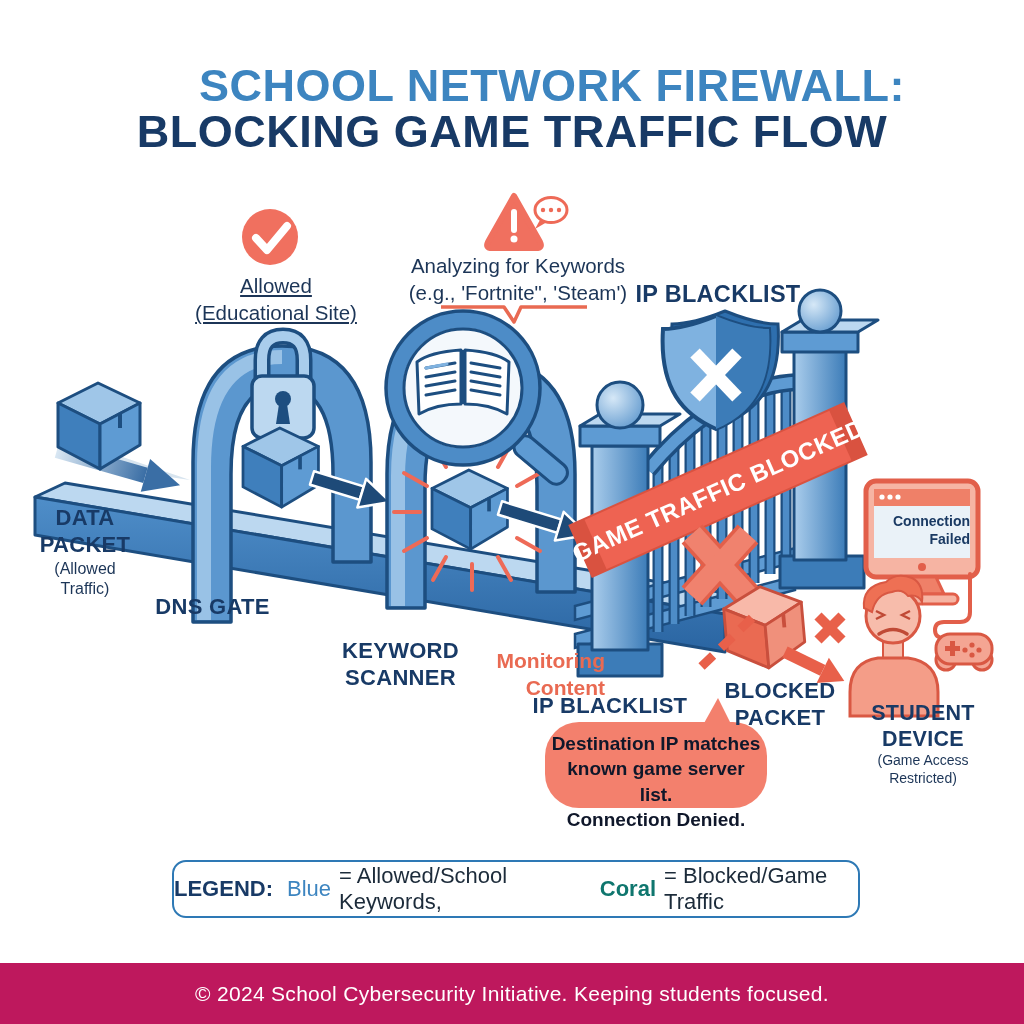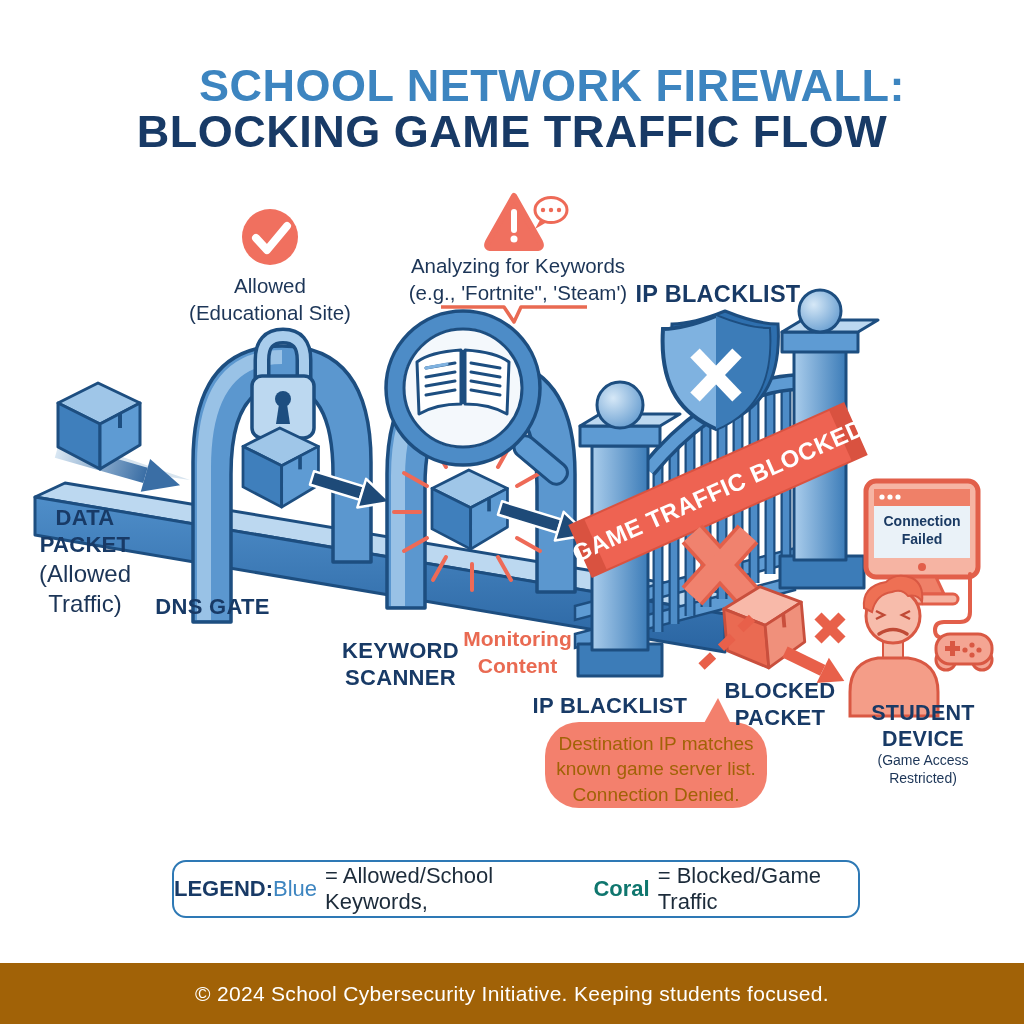--- a/index.html
+++ b/index.html
@@ -7,31 +7,31 @@
           font-family:"Liberation Sans", sans-serif;}
   .abs{position:absolute;}
   .pre{white-space:pre-line;}
   .ctr{text-align:center;}
   .title1{top:60px;left:8px;width:1024px;text-align:center;font-size:45px;font-weight:800;
           color:#3d85c0;letter-spacing:.5px;margin-left:32px;}
   .title2{top:106px;left:0;width:1024px;text-align:center;font-size:45px;font-weight:800;
           color:#183a66;letter-spacing:.5px;}
   .callout{font-size:20.5px;color:#1c3557;line-height:1.32;}
   .stage{font-size:22px;font-weight:800;color:#183a66;line-height:1.22;letter-spacing:.3px;}
-  .sub{font-size:24px;font-weight:400;color:#1c3557;line-height:1.25;}
+  .sub{font-size:16px;font-weight:400;color:#1c3557;line-height:1.25;}
   .coraltxt{color:#e96a52;font-weight:600;font-size:21px;line-height:1.3;}
-  .bubbletxt{color:#a16207;font-size:19px;font-weight:400;line-height:1.34;}
+  .bubbletxt{color:#0f172a;font-size:19px;font-weight:700;line-height:1.34;}
   .monitortxt{color:#1a3a63;font-size:14px;font-weight:700;line-height:1.3;}
   #legend{top:860px;left:172px;width:684px;height:54px;border:2.5px solid #2e79b5;
           border-radius:14px;background:#fff;display:flex;align-items:center;justify-content:center;
           font-size:22px;color:#1c2b3a;}
-  #legend .lg-label{font-weight:800;color:#183a66;}
+  #legend .lg-label{font-weight:800;color:#183a66;margin-right:14px;}
   #legend .lg-blue{font-weight:400;color:#3d85c0;margin-right:8px;}
   #legend .lg-coral{font-weight:700;color:#0f766e;margin:0 8px 0 26px;}
-  #footer{top:963px;left:0;width:1024px;height:61px;background:#a16207;display:flex;
+  #footer{top:963px;left:0;width:1024px;height:61px;background:#be185d;display:flex;
           align-items:center;justify-content:center;color:#fff;font-size:21px;font-weight:500;
           letter-spacing:.3px;}
   svg{position:absolute;top:0;left:0;}
 </style>
 </head>
 <body>
 
 <div id="canvas">
 
   <div class="abs title1">SCHOOL NETWORK FIREWALL:</div>
@@ -289,54 +289,54 @@
     <g>
       <ellipse cx="551" cy="210" rx="16" ry="12.5" fill="#ffffff" stroke="#ee6a57" stroke-width="3"></ellipse>
       <path d="M540,220 L535,229 L547,222 Z" fill="#ee6a57"></path>
       <circle cx="543" cy="210" r="2.2" fill="#ee6a57"></circle>
         <circle cx="551" cy="210" r="2.2" fill="#ee6a57"></circle>
       <circle cx="559" cy="210" r="2.2" fill="#ee6a57"></circle>
     </g>
     <path d="M441,307 L504,307 L514,322 L521,307 L587,307" fill="none" stroke="#e96a52" stroke-width="3.5" stroke-linejoin="round"></path>
   </svg>
 
-  <div class="abs callout pre ctr" style="top:272px;left:150px;width:240px;">Allowed
+  <div class="abs callout pre ctr" style="top:272px;left:156px;width:240px;text-decoration:underline;">Allowed
 (Educational Site)</div>
   <div class="abs callout pre ctr" style="top:252px;left:356px;width:324px;">Analyzing for Keywords
 (e.g., 'Fortnite", 'Steam')</div>
   <div class="abs stage ctr" style="top:280px;left:598px;width:240px;font-size:23.5px;">IP BLACKLIST</div>
 
   <div class="abs ctr" style="top:505px;left:5px;width:160px;">
     <div class="stage pre">DATA
 PACKET</div>
     <div class="sub pre">(Allowed
 Traffic)</div>
   </div>
 
   <div class="abs stage ctr" style="top:594px;left:120px;width:185px;">DNS GATE</div>
   <div class="abs stage pre ctr" style="top:638px;left:308px;width:185px;">KEYWORD
 SCANNER</div>
-  <div class="abs coraltxt pre ctr" style="top:625px;left:430px;width:175px;">Monitoring
+  <div class="abs coraltxt pre ctr" style="top:647px;left:430px;width:175px;text-align:right;">Monitoring
 Content</div>
   <div class="abs stage ctr" style="top:693px;left:515px;width:190px;">IP BLACKLIST</div>
   <div class="abs stage pre ctr" style="top:678px;left:690px;width:180px;">BLOCKED
 PACKET</div>
 
   <div class="abs ctr" style="top:700px;left:838px;width:170px;">
     <div class="stage pre" style="font-size:21.5px;">STUDENT
 DEVICE</div>
     <div class="sub pre" style="font-size:14px;">(Game Access
 Restricted)</div>
   </div>
 
   <div class="abs bubbletxt pre ctr" style="top:731px;left:549px;width:214px;">Destination IP matches
 known game server list.
 Connection Denied.</div>
 
-  <div class="abs monitortxt pre ctr" style="top:512px;left:874px;width:96px;">Connection
+  <div class="abs monitortxt pre ctr" style="top:512px;left:874px;width:96px;text-align:right;">Connection
 Failed</div>
 
   <div class="abs" id="legend">
     <span class="lg-label">LEGEND:</span>
     <span class="lg-blue">Blue</span>
     <span>= Allowed/School Keywords,</span>
     <span class="lg-coral">Coral</span>
     <span>= Blocked/Game Traffic</span>
   </div>
 

